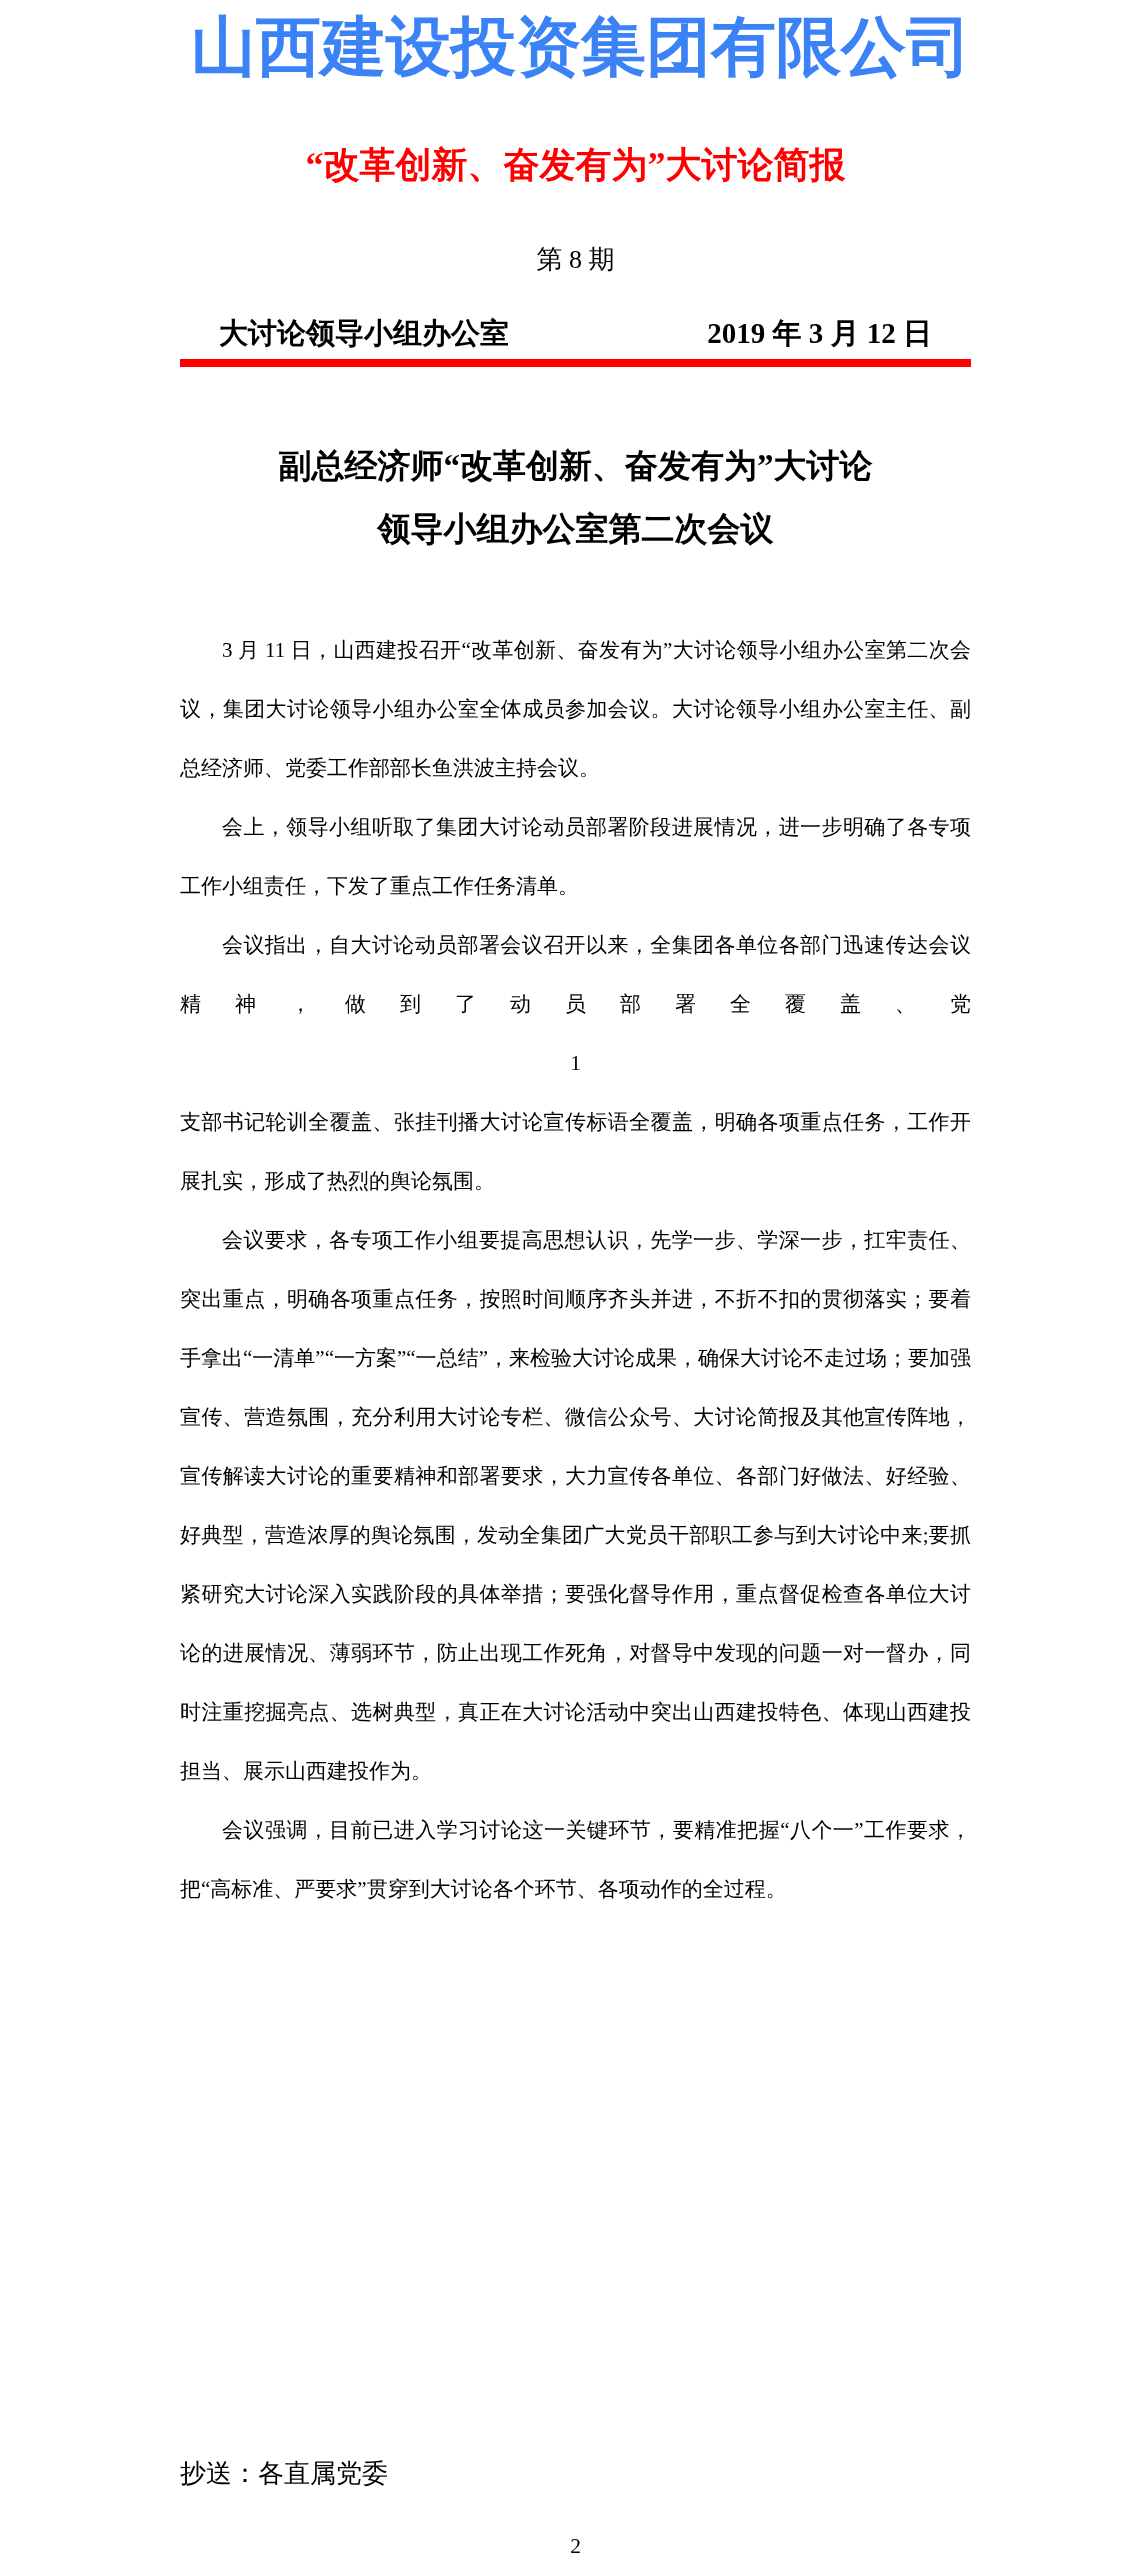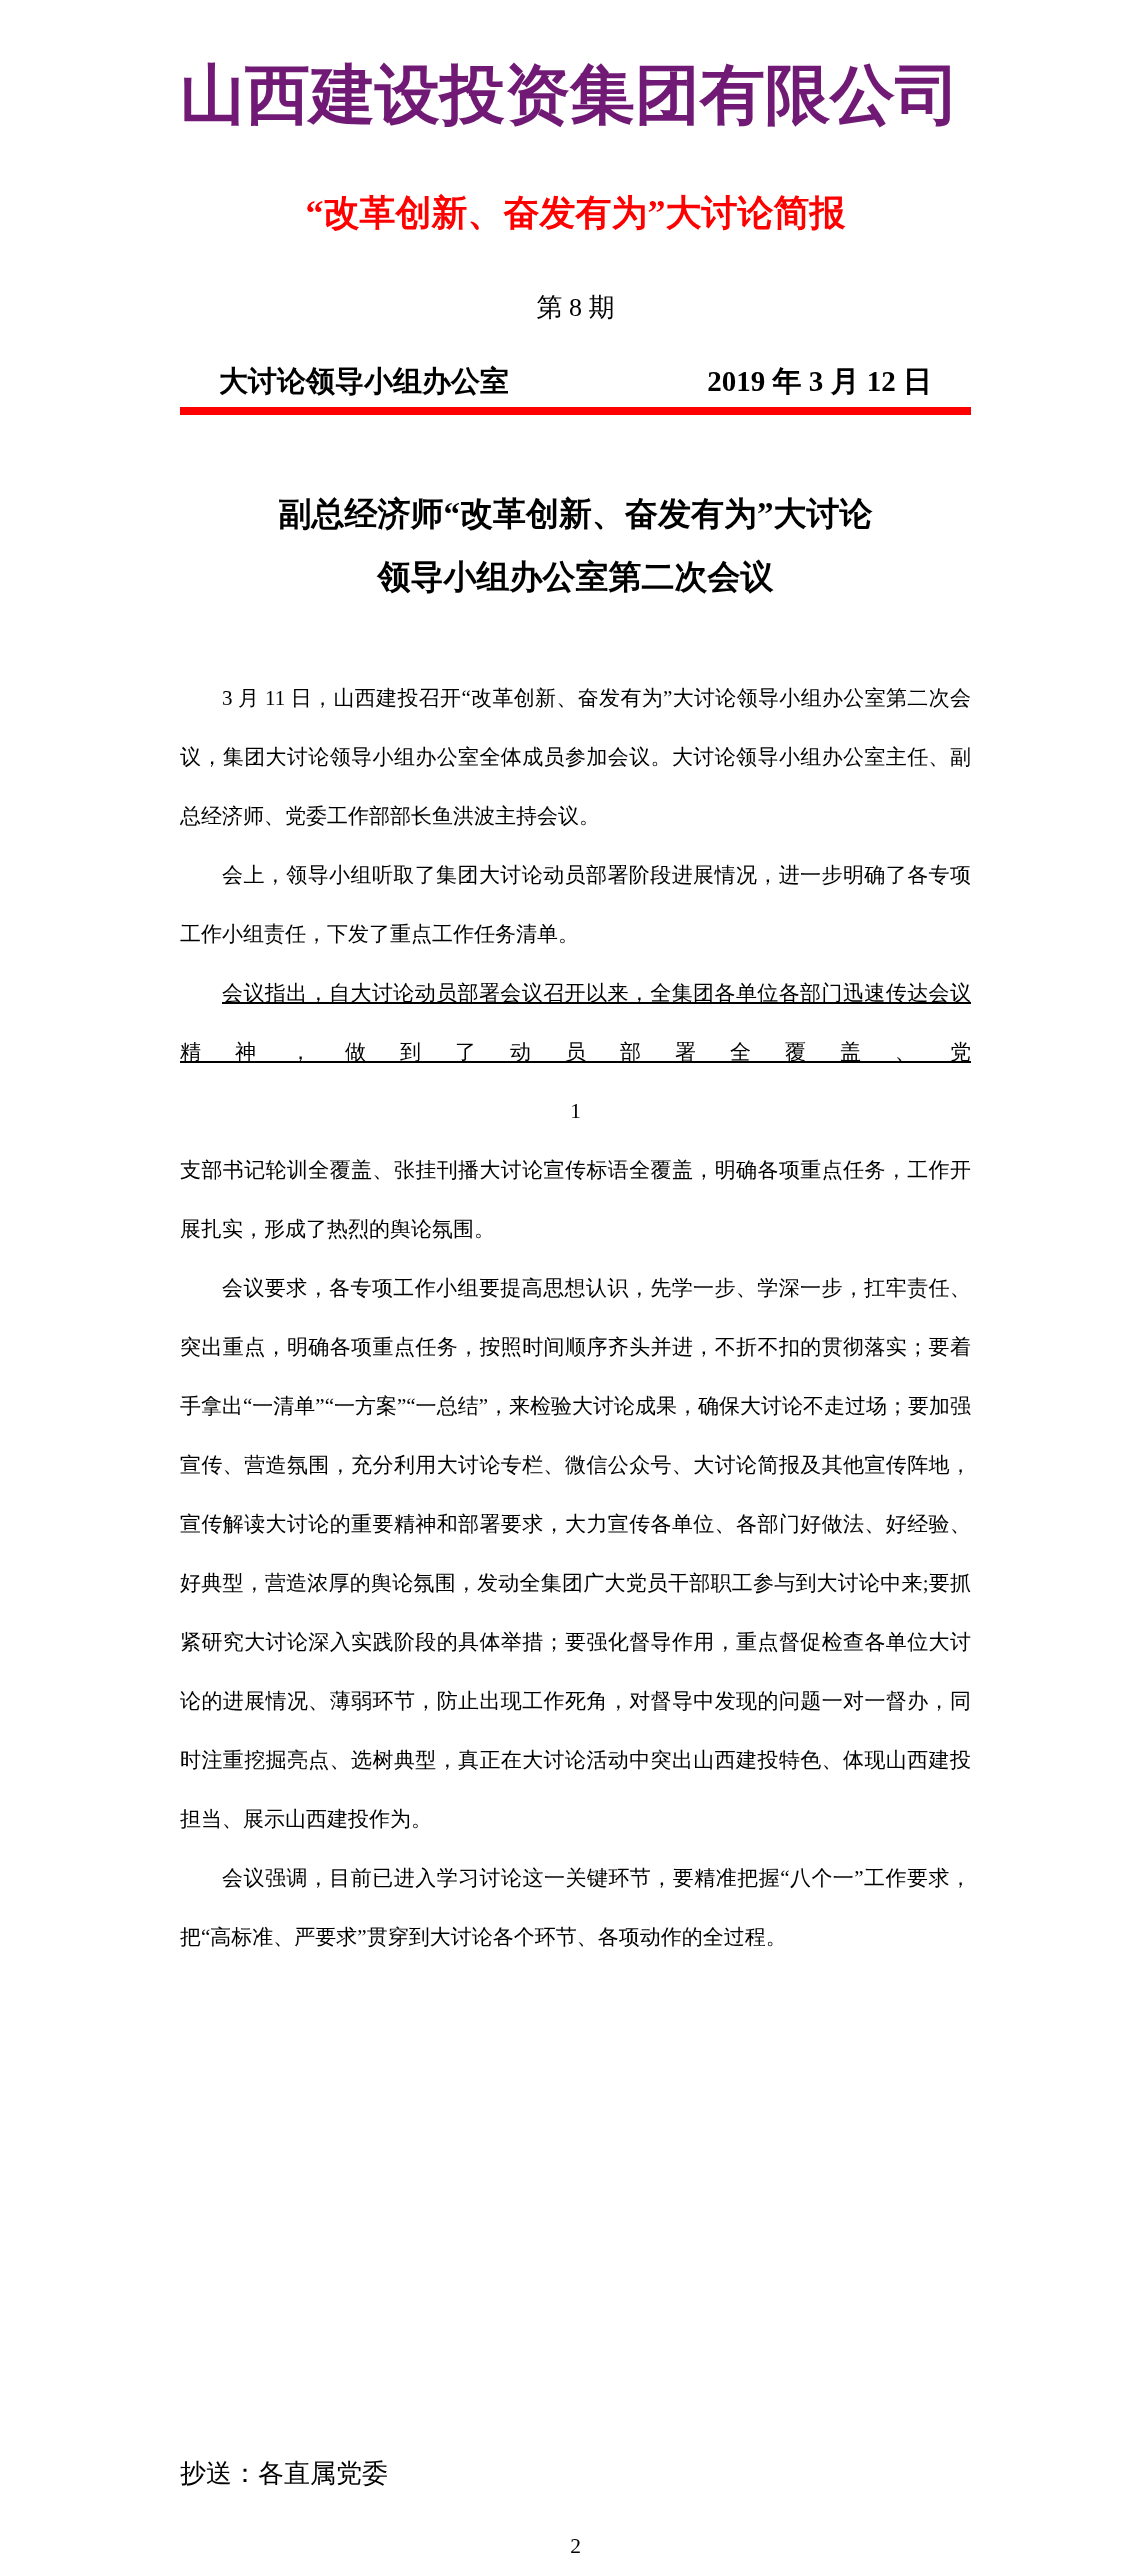--- a/index.html
+++ b/index.html
@@ -13,25 +13,24 @@
     padding: 10px 169px 13px 180px;
     display: flex;
     flex-direction: column;
   }
 
   
   .org-name {
     font-size: 65px;
     line-height: 75px;
     font-weight: bold;
-    text-align: left;
-    color: #701a75;
+    text-align: right;
+    color: #3b82f6;
     letter-spacing: 0px;
     white-space: nowrap;
-    margin-top: 48px;
   }
   .bulletin-title {
     margin-top: 59px;
     font-size: 36px;
     line-height: 42px;
     font-weight: bold;
     text-align: center;
     color: #ff0000;
     white-space: nowrap;
   }
@@ -67,21 +66,21 @@
     text-align: center;
   }
   .body-text { margin-top: 60px; }
   .body-text p {
     font-size: 21px;
     line-height: 59px;
     text-align: justify;
     text-justify: inter-ideograph;
   }
   .para-indent { text-indent: 2em; }
-  .para-open { text-indent: 2em; text-align-last: justify; text-decoration: underline; }
+  .para-open { text-indent: 2em; text-align-last: justify; }
   .para-cont { text-indent: 0; }
   .inline-page-number {
     font-size: 21.5px;
     line-height: 59px;
     text-align: center;
   }
 
   
   .doc-footer { margin-top: auto; padding-top: 43px; }
   .copy-line {

